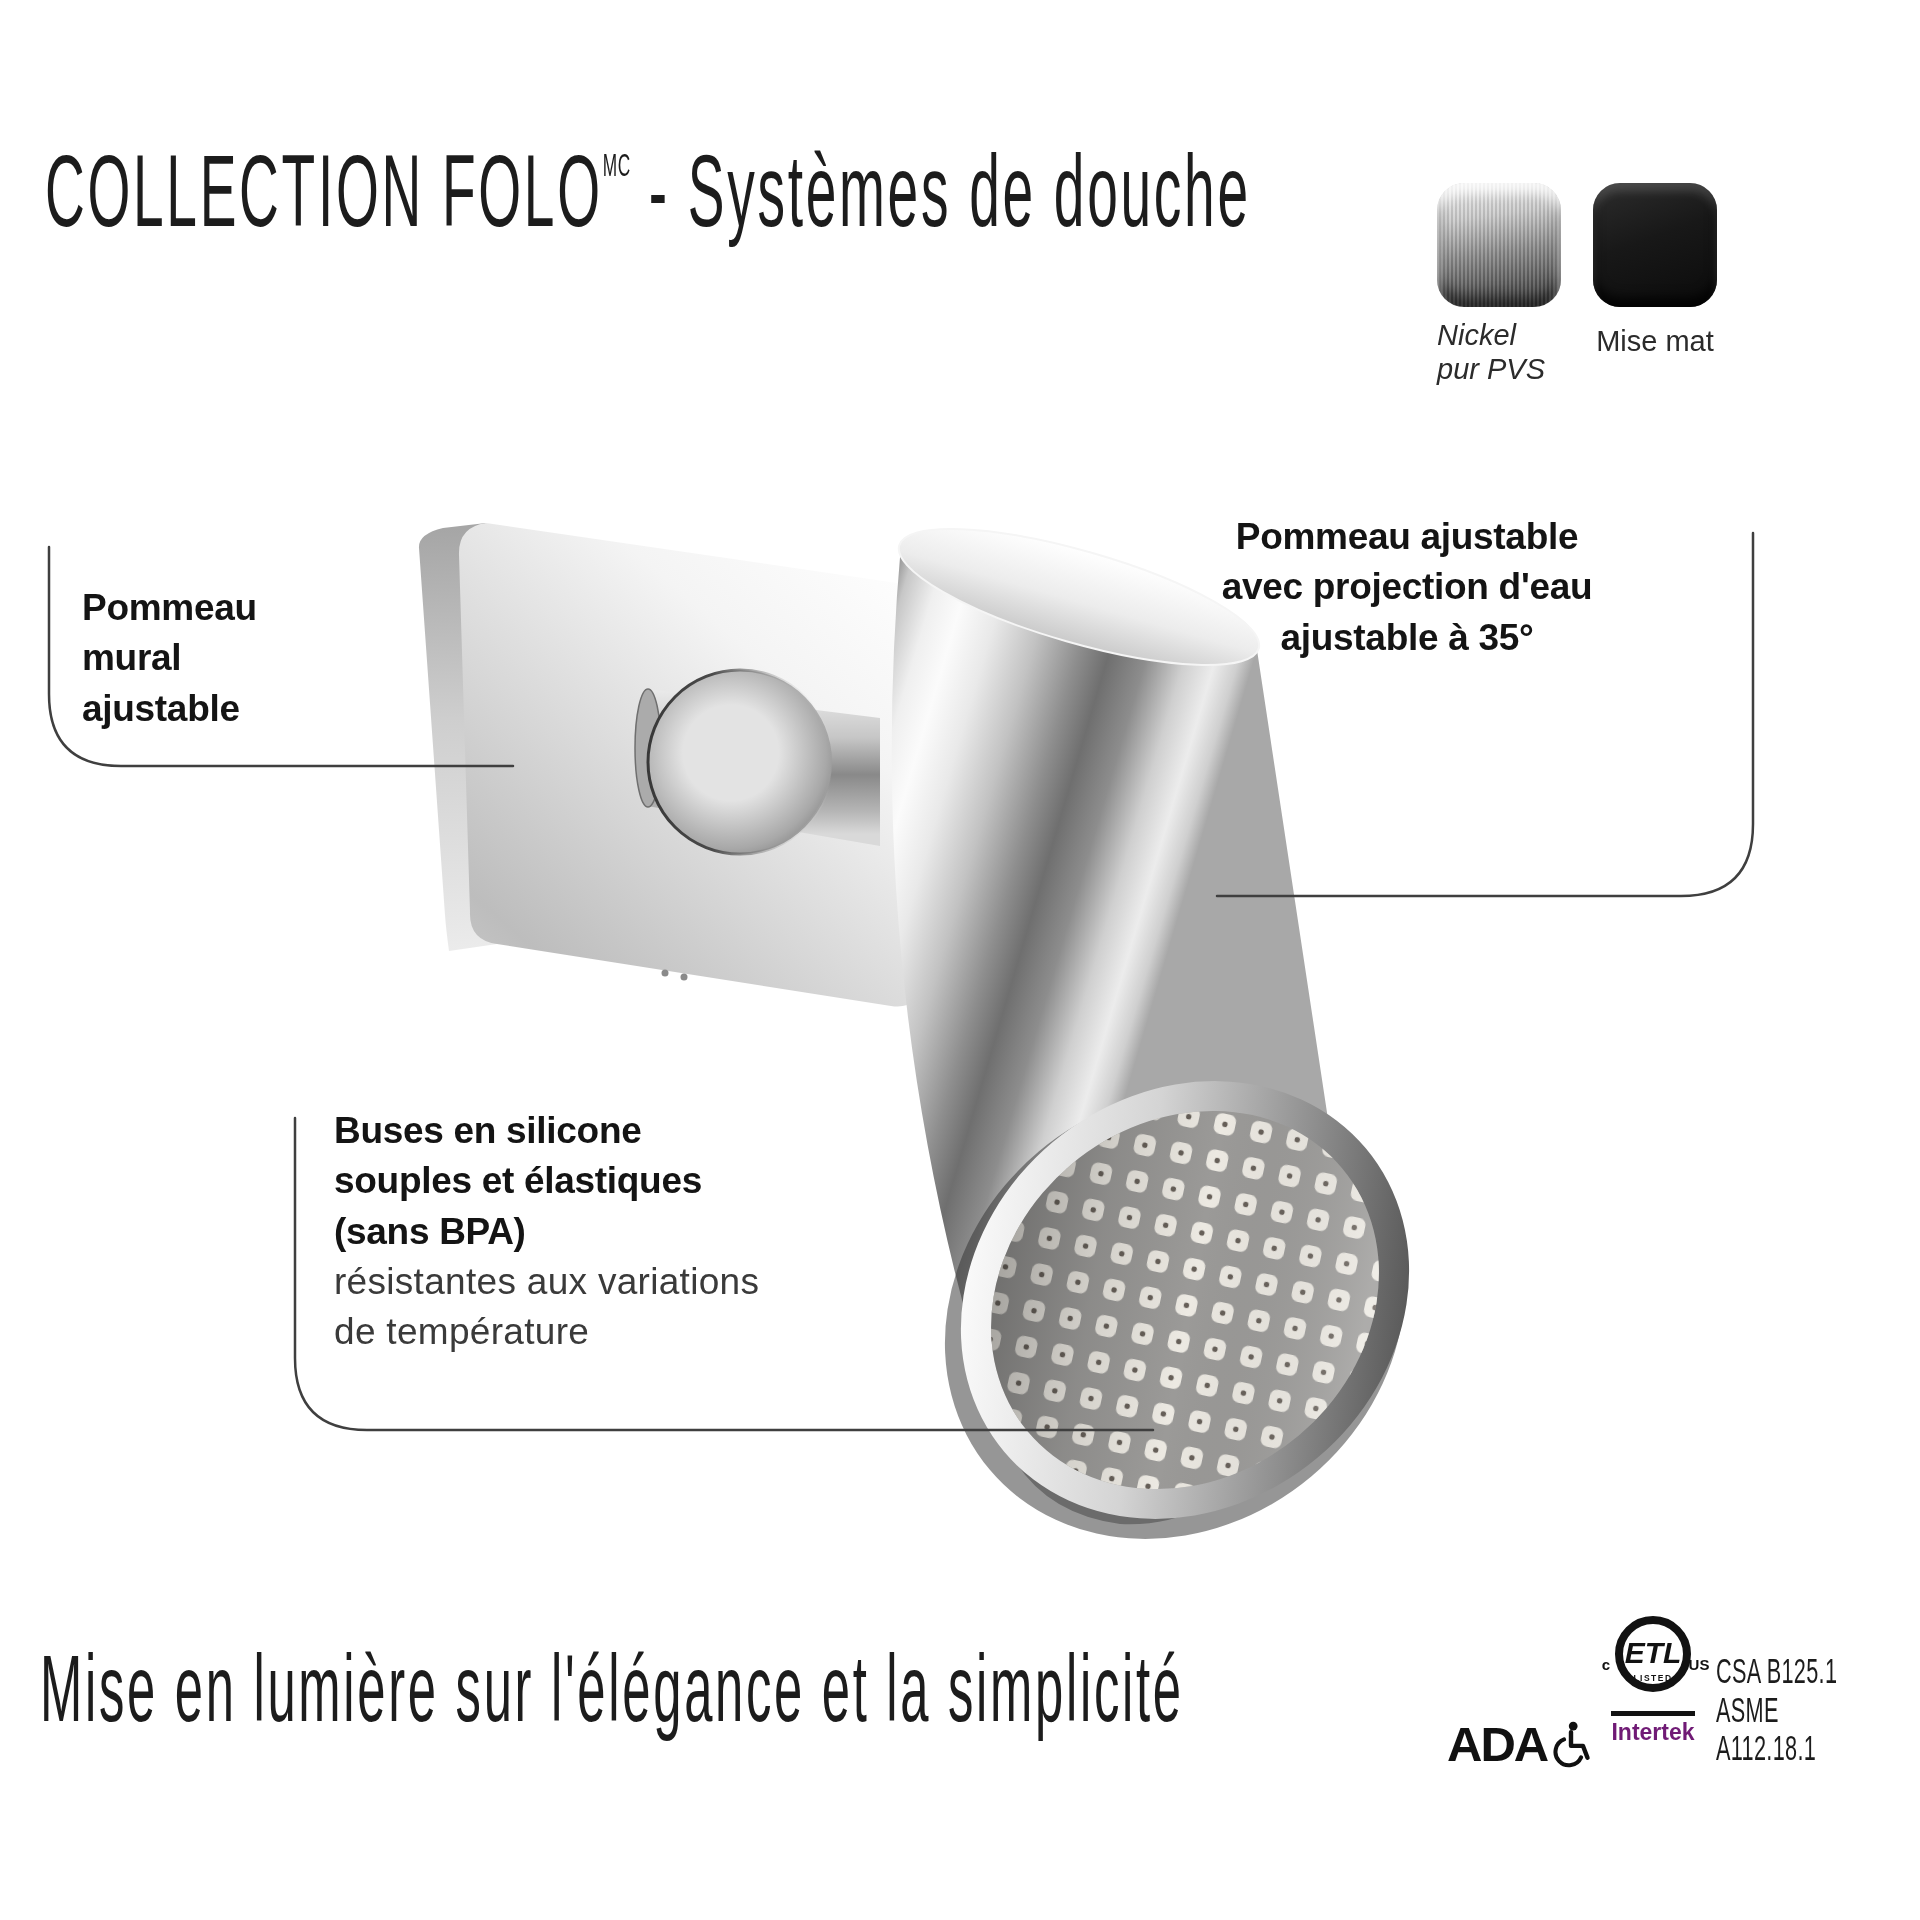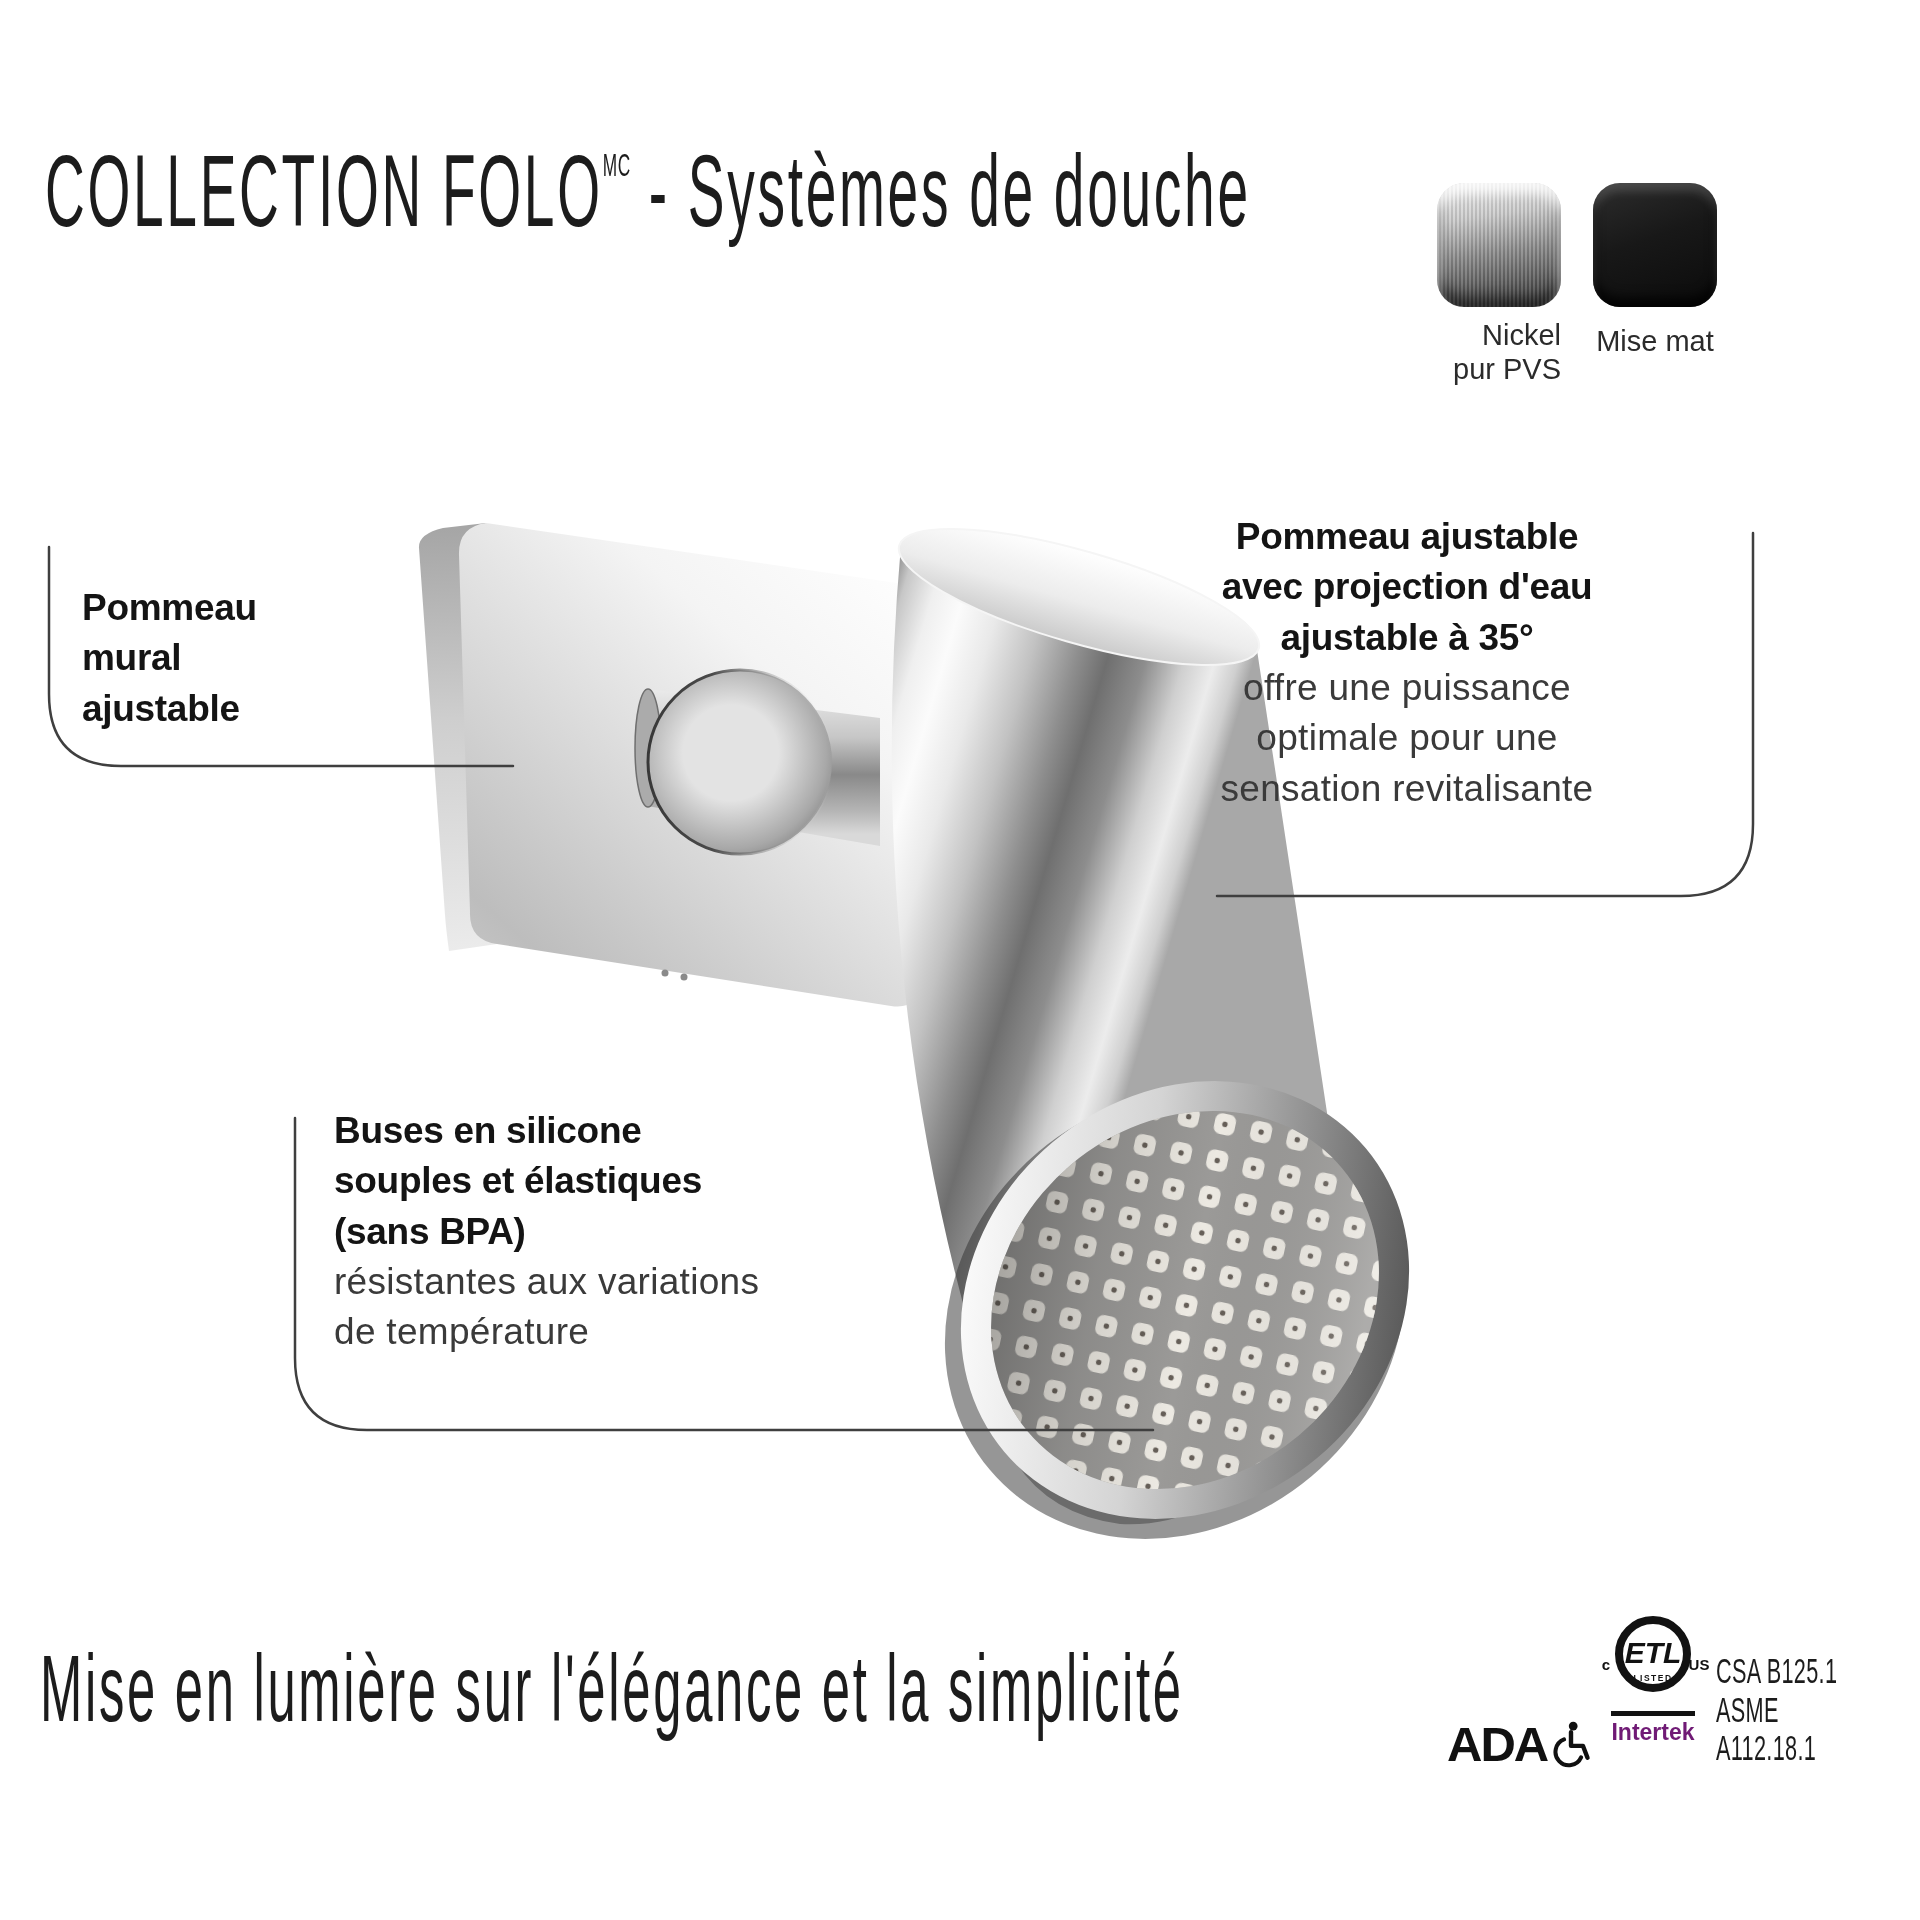--- a/index.html
+++ b/index.html
@@ -41,21 +41,21 @@
     box-shadow:inset 0 10px 12px rgba(255,255,255,.8),
                inset 0 -10px 14px rgba(0,0,0,.5);
   }
   .chip-noir{
     background:linear-gradient(160deg,#2d2d2d 0%,#181818 45%,#0b0b0b 100%);
     box-shadow:inset 0 8px 10px rgba(255,255,255,.16),
                inset 0 -9px 12px rgba(0,0,0,.85);
   }
   .finish-label{margin-top:12px;font-size:29px;color:#2b2b2b;line-height:1.16;white-space:pre-line;}
   .lab-center{text-align:center;}
-  .lab-left{text-align:right;}
+  .lab-left{text-align:left;font-style:italic;}
   .lab-noir{text-align:center;margin-top:18px;}
 
   
   .co-bold{font-weight:700;font-size:37px;line-height:1.36;color:#141414;
            white-space:pre-line;letter-spacing:-0.3px;}
   .co-reg{font-weight:400;font-size:37px;line-height:1.36;color:#3a3a3a;
           white-space:pre-line;letter-spacing:0.3px;}
   .co-left{left:82px;top:549px;width:300px;margin-top:34px;}
   .co-right{right:213px;top:512px;width:600px;text-align:center;}
   .co-bottomleft{left:334px;top:1106px;width:560px;}
@@ -205,23 +205,20 @@
 <div class="txt co-left">
   <div class="co-bold">Pommeau
 mural
 ajustable</div>
 </div>
 
 <div class="txt co-right">
   <div class="co-bold">Pommeau ajustable
 avec projection d'eau
 ajustable à 35°</div>
-  <div class="co-reg">offre une puissance
-optimale pour une
-sensation revitalisante</div>
 </div>
 
 <div class="txt co-bottomleft">
   <div class="co-bold">Buses en silicone
 souples et élastiques
 (sans BPA)</div>
   <div class="co-reg">résistantes aux variations
 de température</div>
 </div>
 

